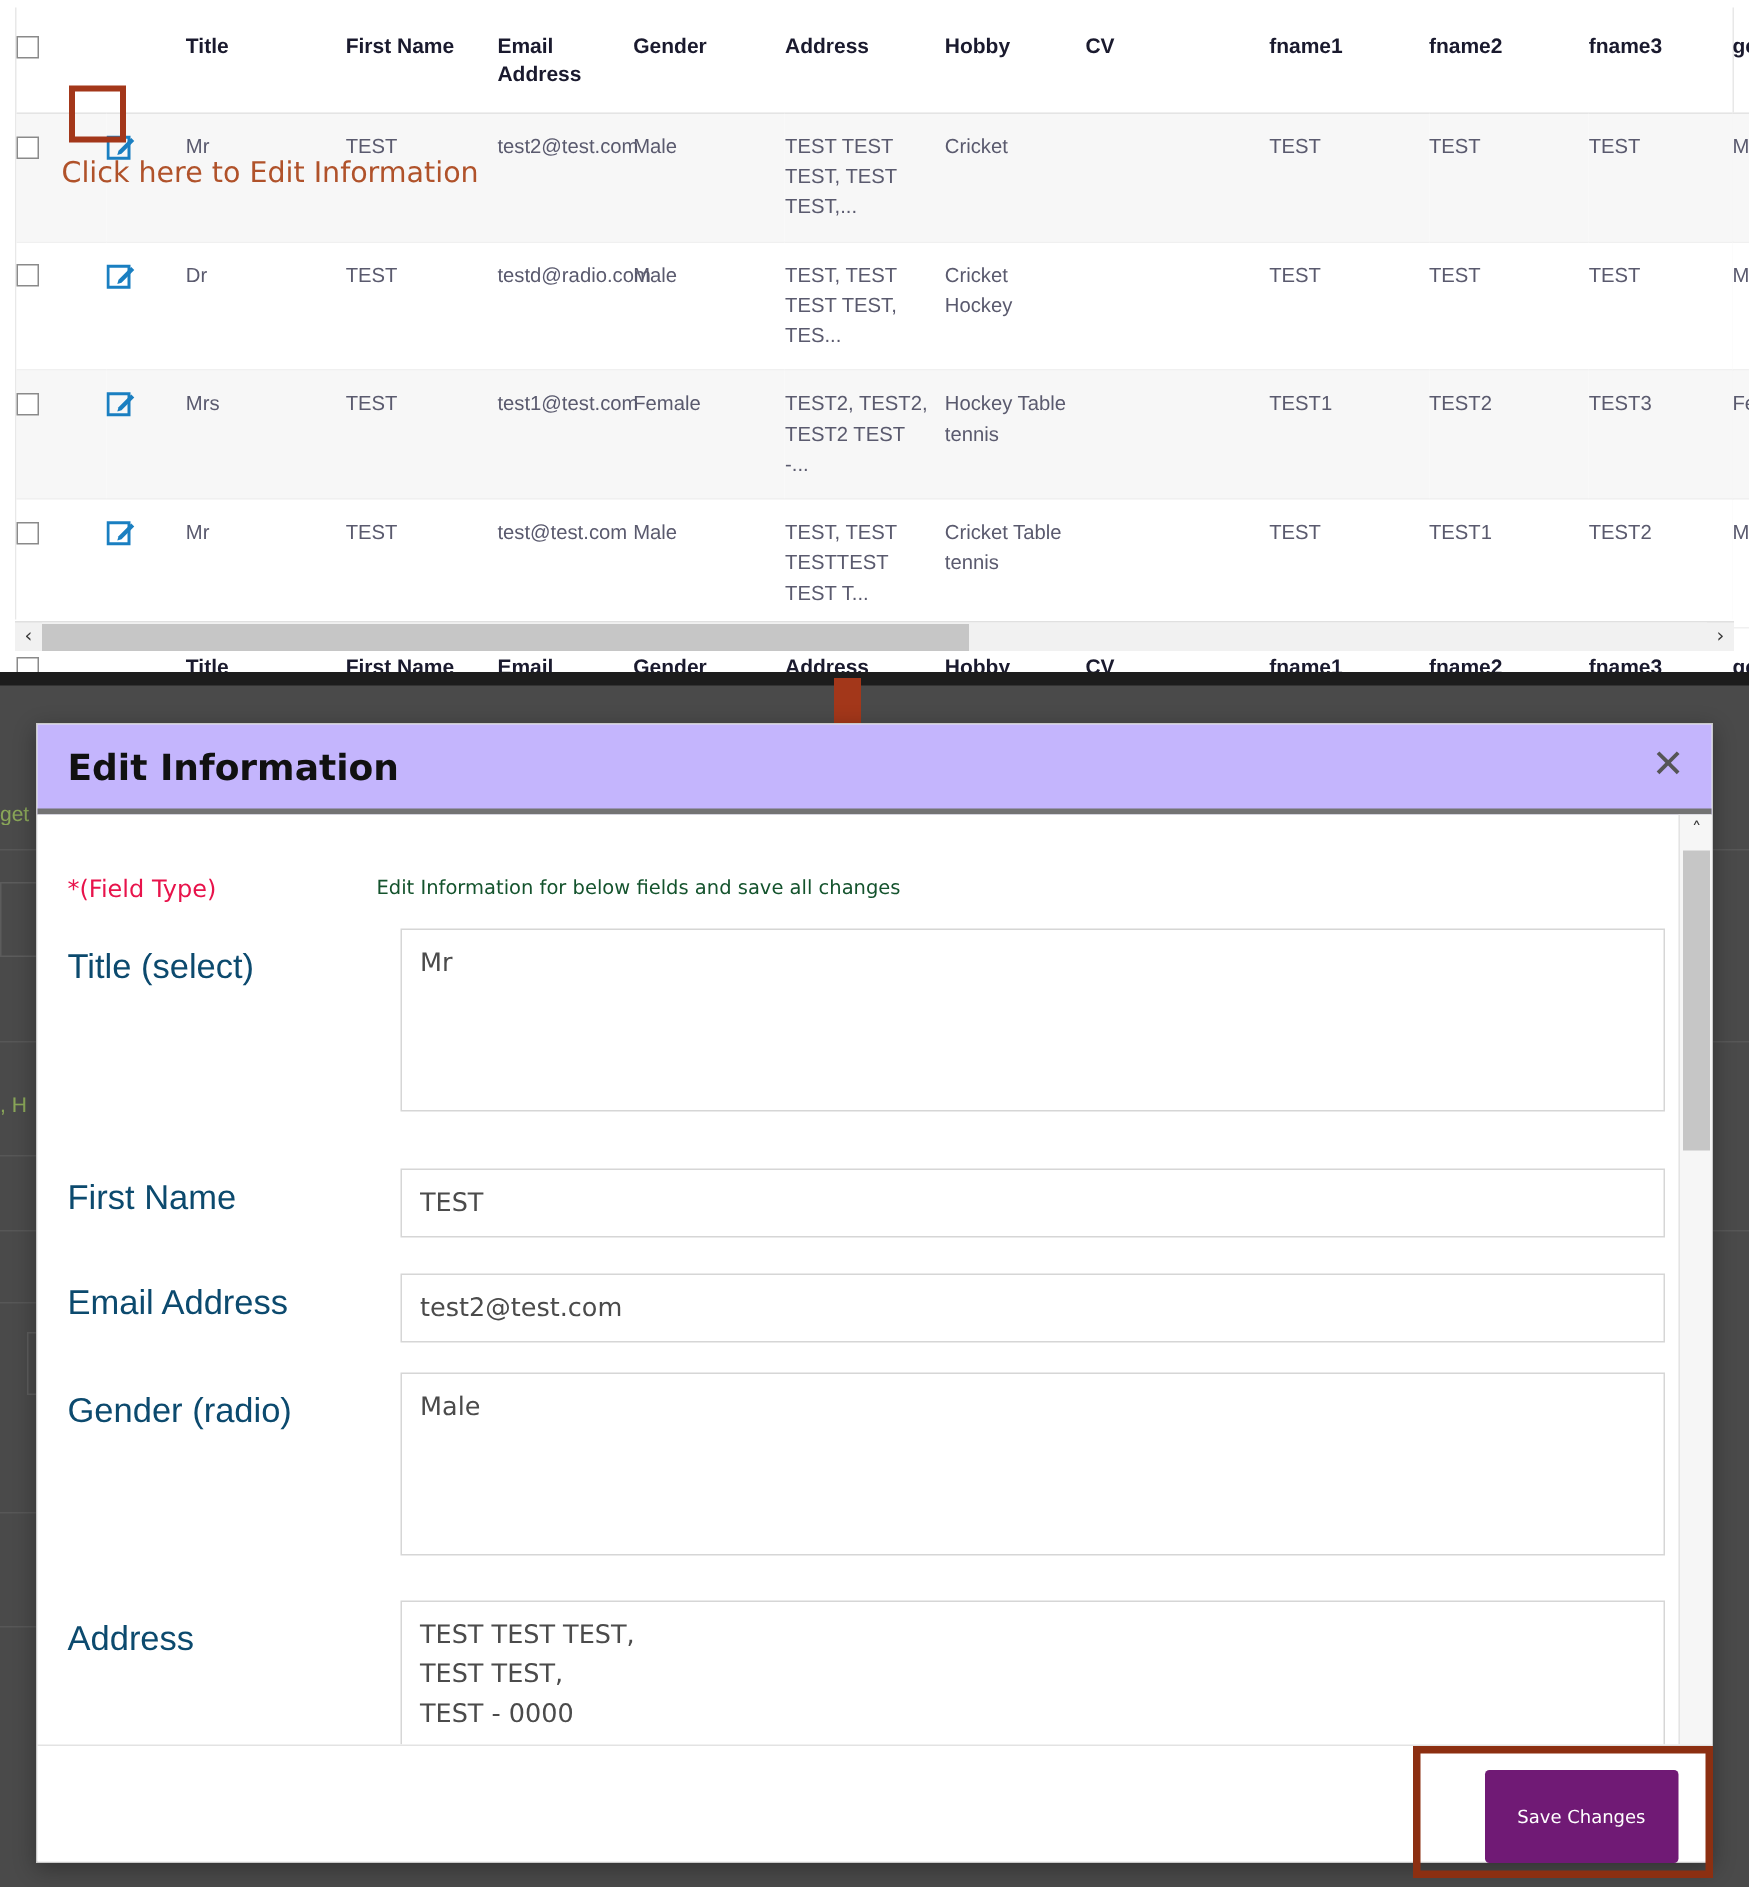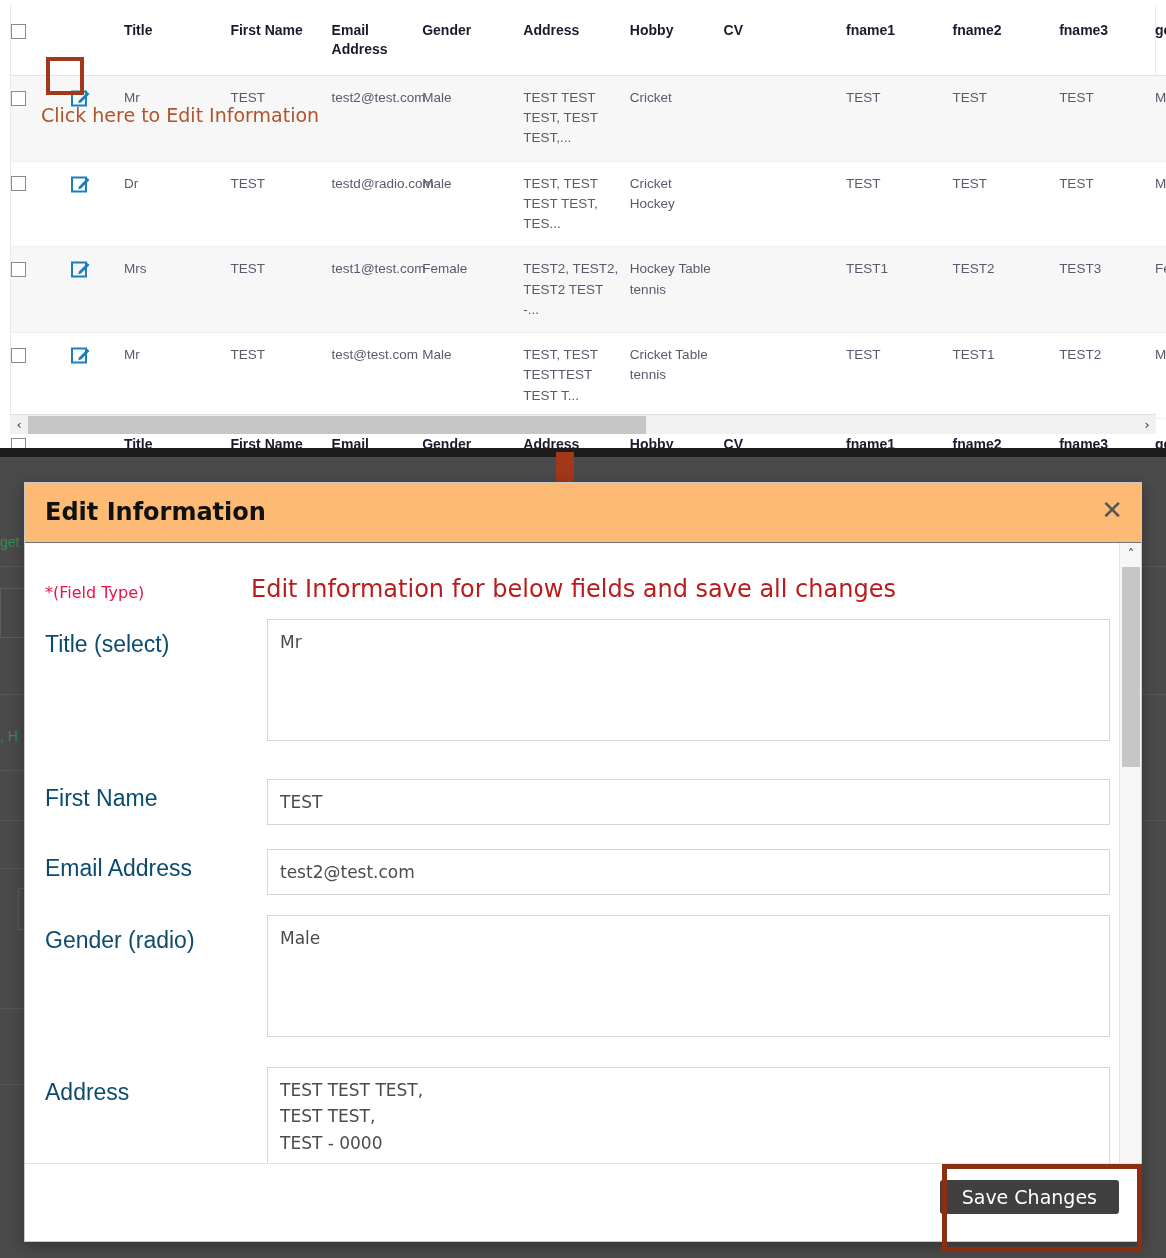--- a/index.html
+++ b/index.html
@@ -141,21 +141,21 @@
     background: #4a4a4a;
     overflow: hidden;
   }
   .overlay-top-strip {
     position: absolute; left: 0; top: 0; width: 1166px; height: 9px;
     background: #1c1c1c;
   }
   
   .bg-ghost {
     position: absolute;
-    color: #22c55e;
+    color: #bef264;
     font-size: 14px;
     font-family: "Liberation Sans", sans-serif;
     opacity: 0.55;
     white-space: nowrap;
   }
   .bg-line {
     position: absolute;
     background: #575757;
     height: 1px;
   }
@@ -173,22 +173,22 @@
     left: 24px; top: 482px;
     width: 1118px; height: 760px;
     background: #ffffff;
     border: 1px solid #c9c9c9;
     box-shadow: 0 4px 14px rgba(0,0,0,.32);
     display: flex; flex-direction: column;
   }
   .modal-header {
     position: relative;
     height: 60px;
-    border-bottom: 1px solid #737373;
-    background: #fdba74;
+    border-bottom: 4px solid #737373;
+    background: #c4b5fd;
     flex: 0 0 auto;
   }
   .modal-title {
     position: absolute; left: 20px; top: 15px;
     font-size: 24px; font-weight: bold; color: #111;
     font-family: "DejaVu Sans", sans-serif;
   }
   .modal-close {
     position: absolute; right: 18px; top: 14px;
     font-size: 26px; color: #555; line-height: 1;
@@ -198,22 +198,22 @@
   .modal-body {
     position: relative;
     flex: 1 1 auto;
     overflow: hidden;
     padding: 22px 0 0 0;
     background: #fff;
   }
   .body-inner { position: relative; width: 1086px; }
 
   .hint {
-    position: absolute; left: 226px; top: 10px;
-    font-size: 24px; color: #b91c1c;
+    position: absolute; left: 226px; top: 20px;
+    font-size: 13px; color: #14532d;
     font-family: "DejaVu Sans", sans-serif;
   }
   .req-note {
     position: absolute; left: 20px; top: 18px;
     font-size: 16px; color: #e8134b;
     font-family: "DejaVu Sans", sans-serif;
   }
 
   .field { position: absolute; }
   .field .lbl {
@@ -258,25 +258,25 @@
 
   .modal-footer {
     position: relative;
     flex: 0 0 auto;
     height: 78px;
     border-top: 1px solid #e3e3e3;
     background: #fff;
   }
   .save-btn {
     position: absolute; right: 22px; top: 16px;
-    background: #404040;
+    background: #701a75;
     color: #fff;
     border: none;
-    font-size: 19px;
-    padding: 6px 22px;
+    font-size: 12px;
+    padding: 24px 22px;
     font-family: "DejaVu Sans", sans-serif;
     border-radius: 3px;
     cursor: pointer;
   }
   .save-highlight {
     position: absolute;
     left: 942px; top: 1164px;
     width: 200px; height: 88px;
     border: 5px solid #8c2f11;
     box-sizing: border-box;

